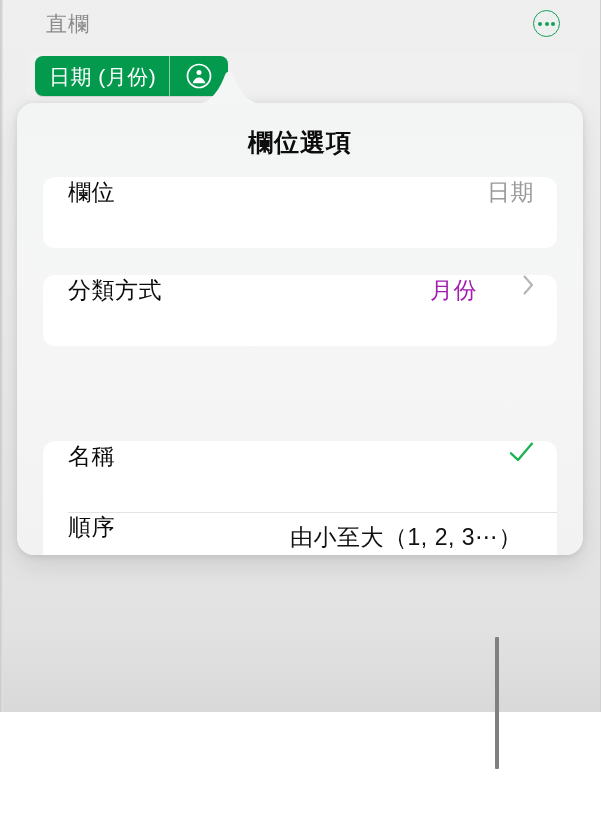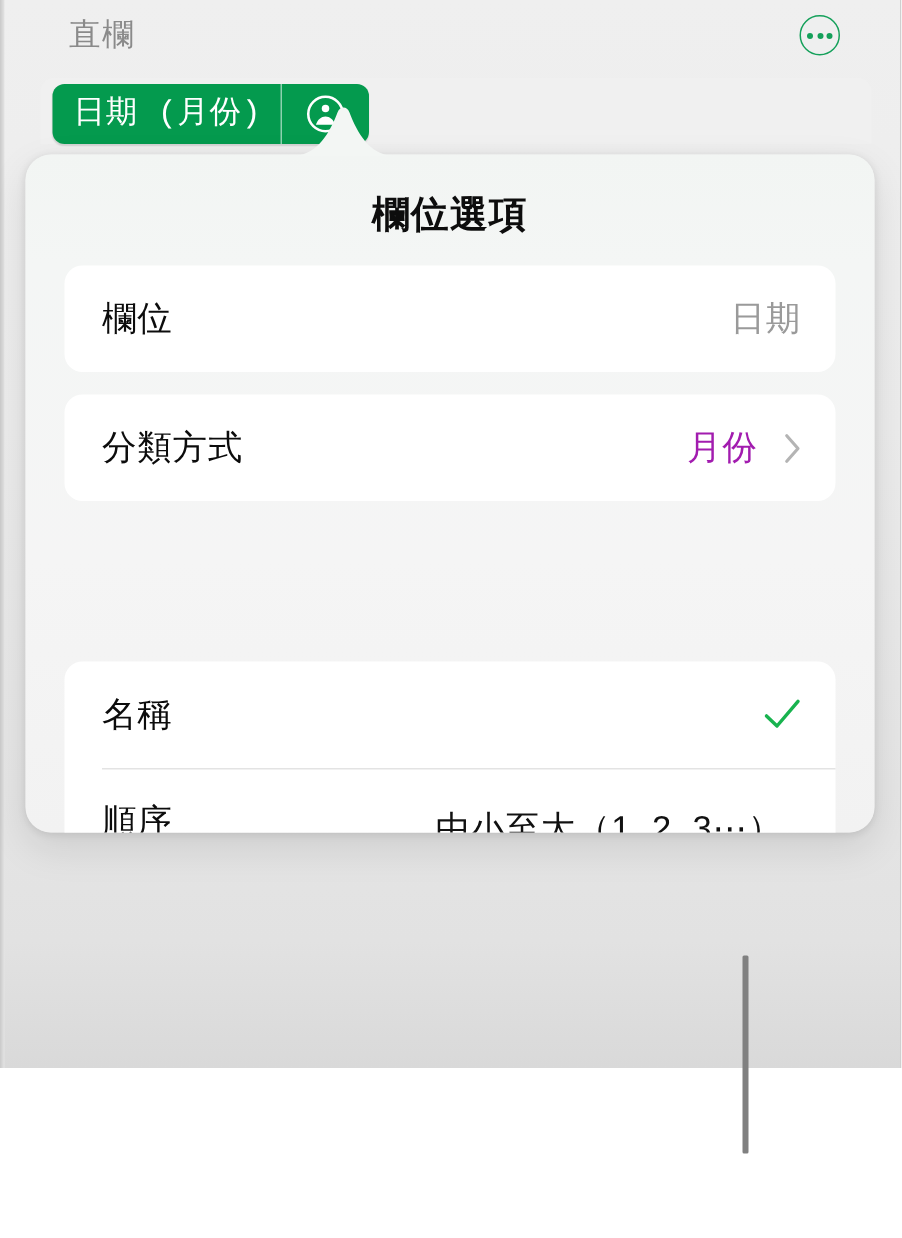--- a/index.html
+++ b/index.html
@@ -97,21 +97,20 @@
     position: absolute;
     left: 35px;
     top: 56px;
     height: 40px;
     display: flex;
     align-items: stretch;
     border-radius: 8px;
     overflow: hidden;
     background: #049a4e;
     box-shadow: 0 1px 1px rgba(0,0,0,0.12);
-    font-family: Liberation Mono, monospace;
   }
   .chip-label {
     display: flex;
     align-items: center;
     padding: 0 13px 0 14px;
     color: #ffffff;
     font-size: 21px;
     line-height: 1;
     letter-spacing: 0.5px;
     white-space: nowrap;
@@ -173,23 +172,23 @@
     width: 514px;
     background: #ffffff;
     border-radius: 12px;
     box-sizing: border-box;
   }
 
   .row {
     position: relative;
     height: 71px;
     display: flex;
-    align-items: center;
     padding: 0 23px 0 25px;
     box-sizing: border-box;
+    gap: 28px;
   }
   .row + .row::before {
     content: "";
     position: absolute;
     left: 25px;
     right: 0;
     top: 0;
     height: 1px;
     background: #e3e3e3;
   }
@@ -289,21 +288,21 @@
     <div class="popover-title">欄位選項</div>
 
     <div class="card" style="top:74px;">
       <div class="row">
         <span class="row-label">欄位</span>
         <span class="row-spacer"></span>
         <span class="row-value muted">日期</span>
       </div>
     </div>
 
-    <div class="card" style="top:160px;">
+    <div class="card" style="top:172px;">
       <div class="row">
         <span class="row-label">分類方式</span>
         <span class="row-spacer"></span>
         <span class="row-value accent">月份</span>
         <span class="chevron">
           <svg width="11" height="20" viewBox="0 0 11 20" aria-hidden="true">
             <path d="M1.5 1.5 L9 10 L1.5 18.5" fill="none" stroke="#b4b4b4" stroke-width="2.1" stroke-linecap="round" stroke-linejoin="round"></path>
           </svg>
         </span>
       </div>

